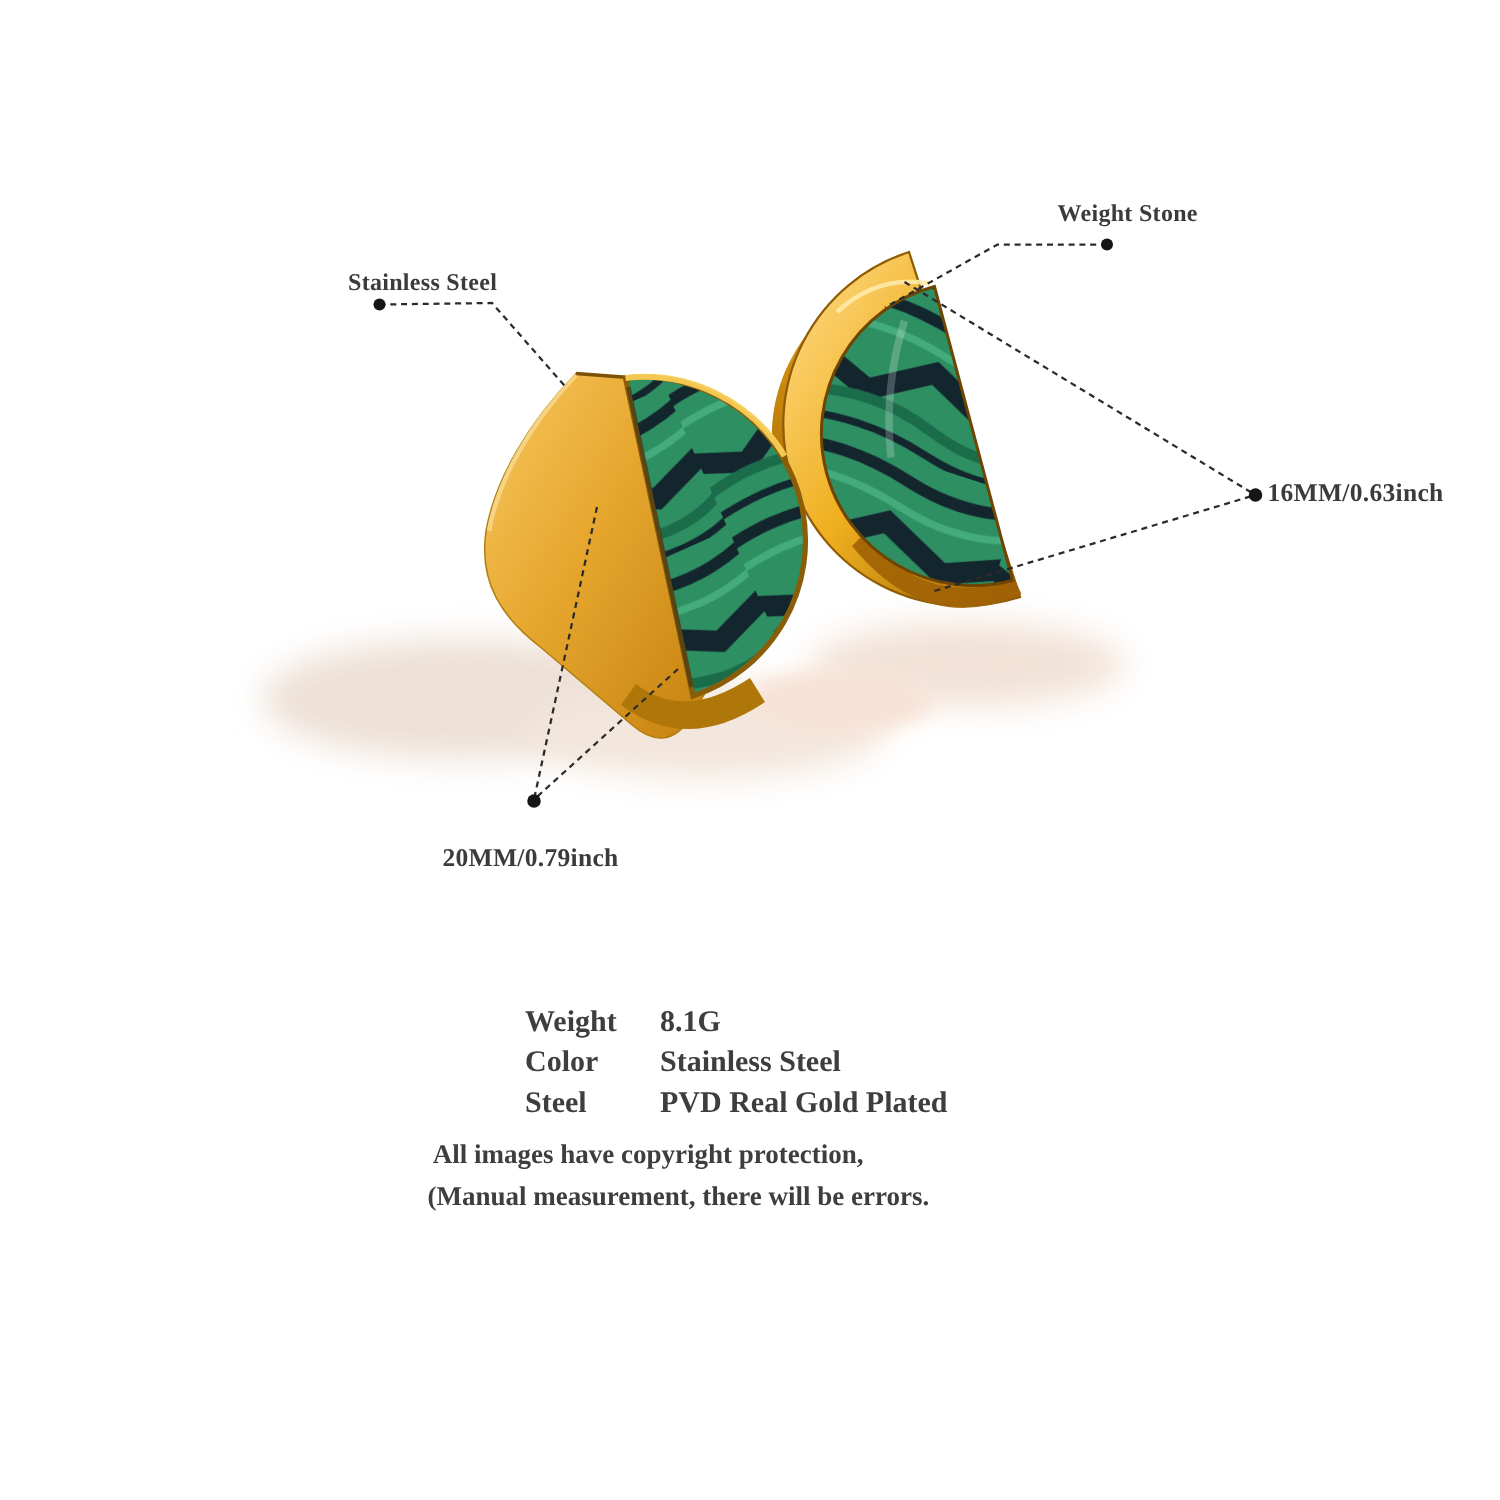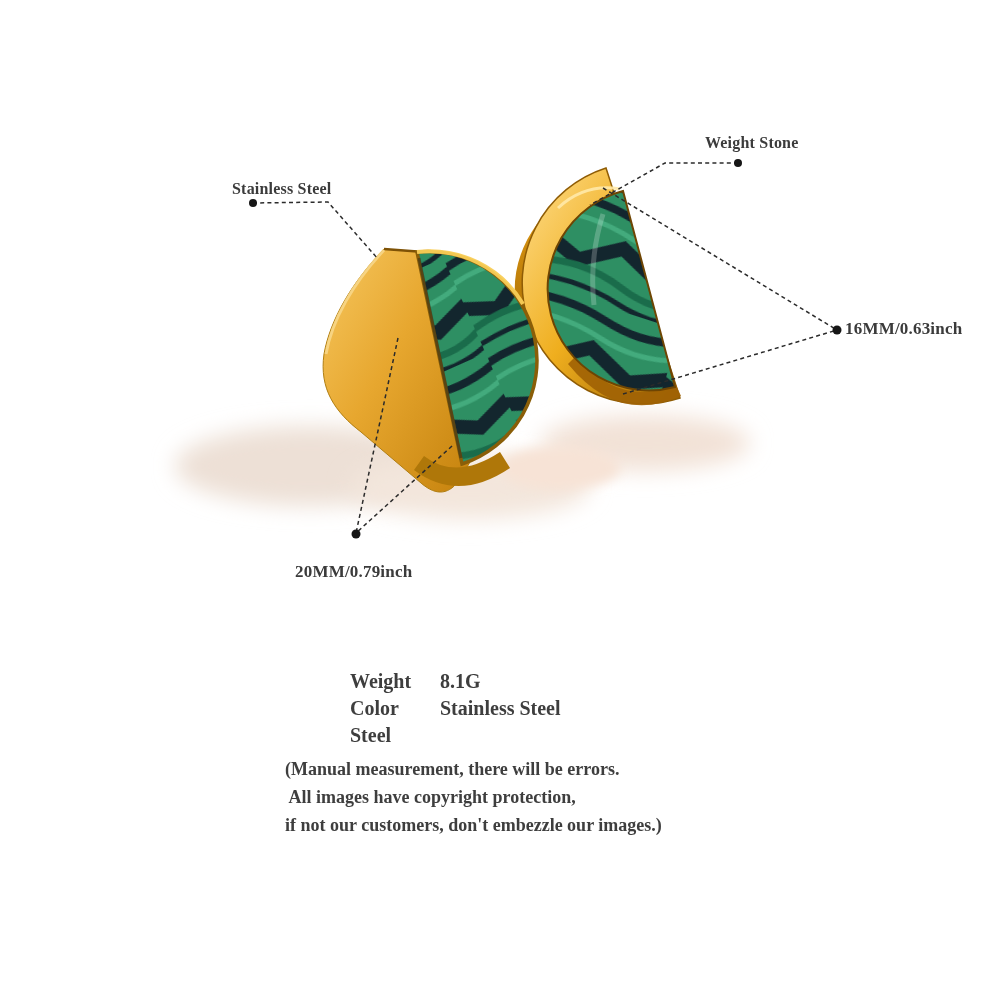--- a/index.html
+++ b/index.html
@@ -121,22 +121,22 @@
     <div class="spec-row">
       <span class="spec-label">Weight</span>
       <span class="spec-value">8.1G</span>
     </div>
     <div class="spec-row">
       <span class="spec-label">Color</span>
       <span class="spec-value">Stainless Steel</span>
     </div>
     <div class="spec-row">
       <span class="spec-label">Steel</span>
+      <span class="spec-value">PVD Real Gold Plated</span>
     </div>
   </div>
 
   <div class="disclaimer">
+    <div> All images have copyright protection,</div>
     <div>(Manual measurement, there will be errors.</div>
-    <div> All images have copyright protection,</div>
-    <div>if not our customers, don't embezzle our images.)</div>
   </div>
 
 </div>
 
 </body></html>

